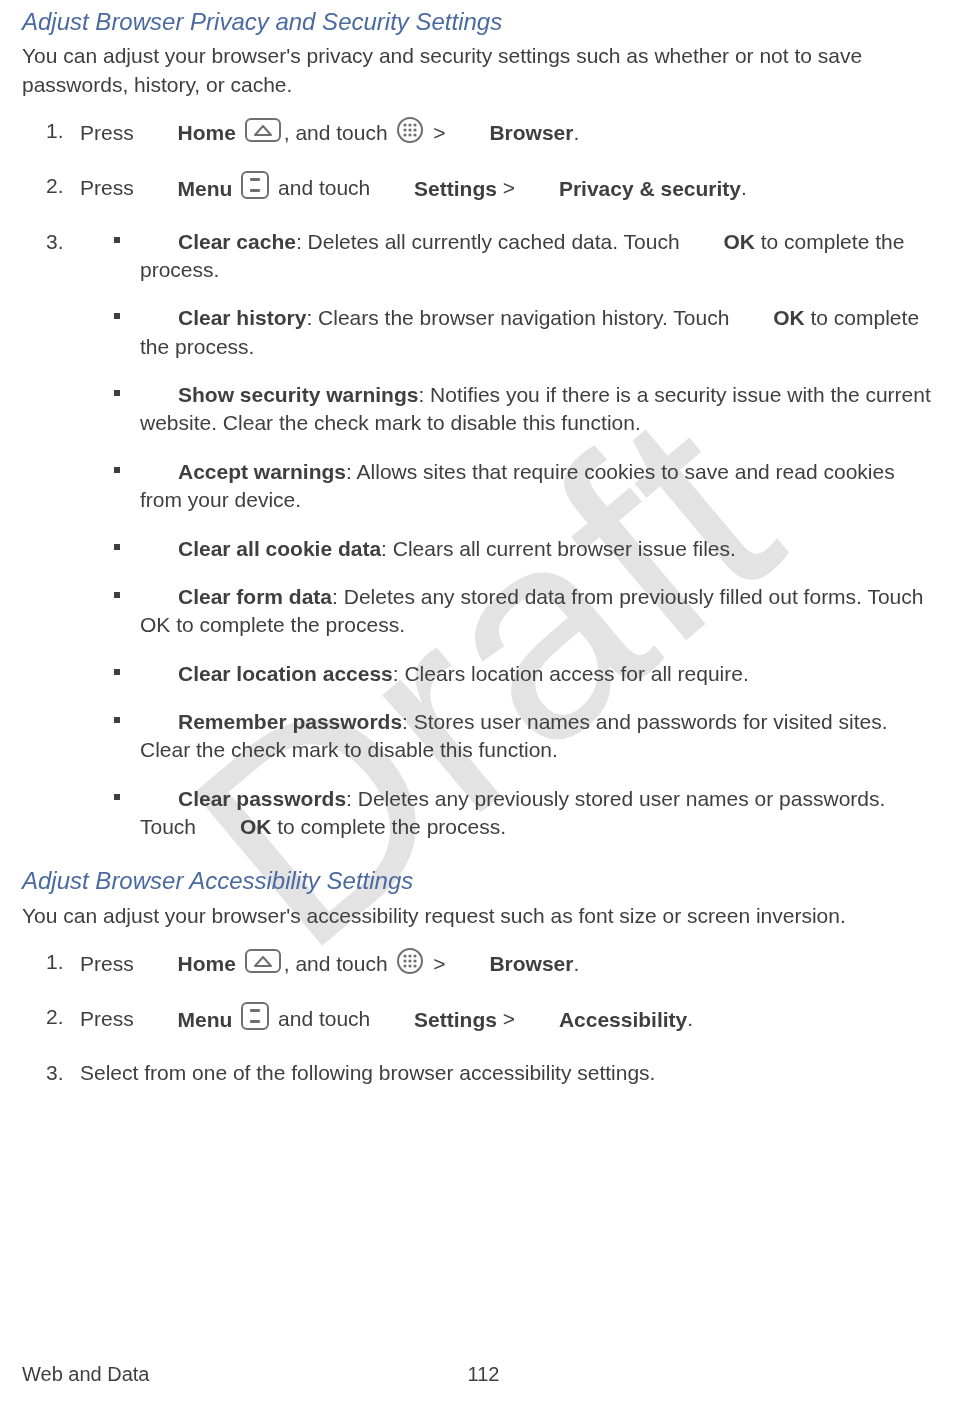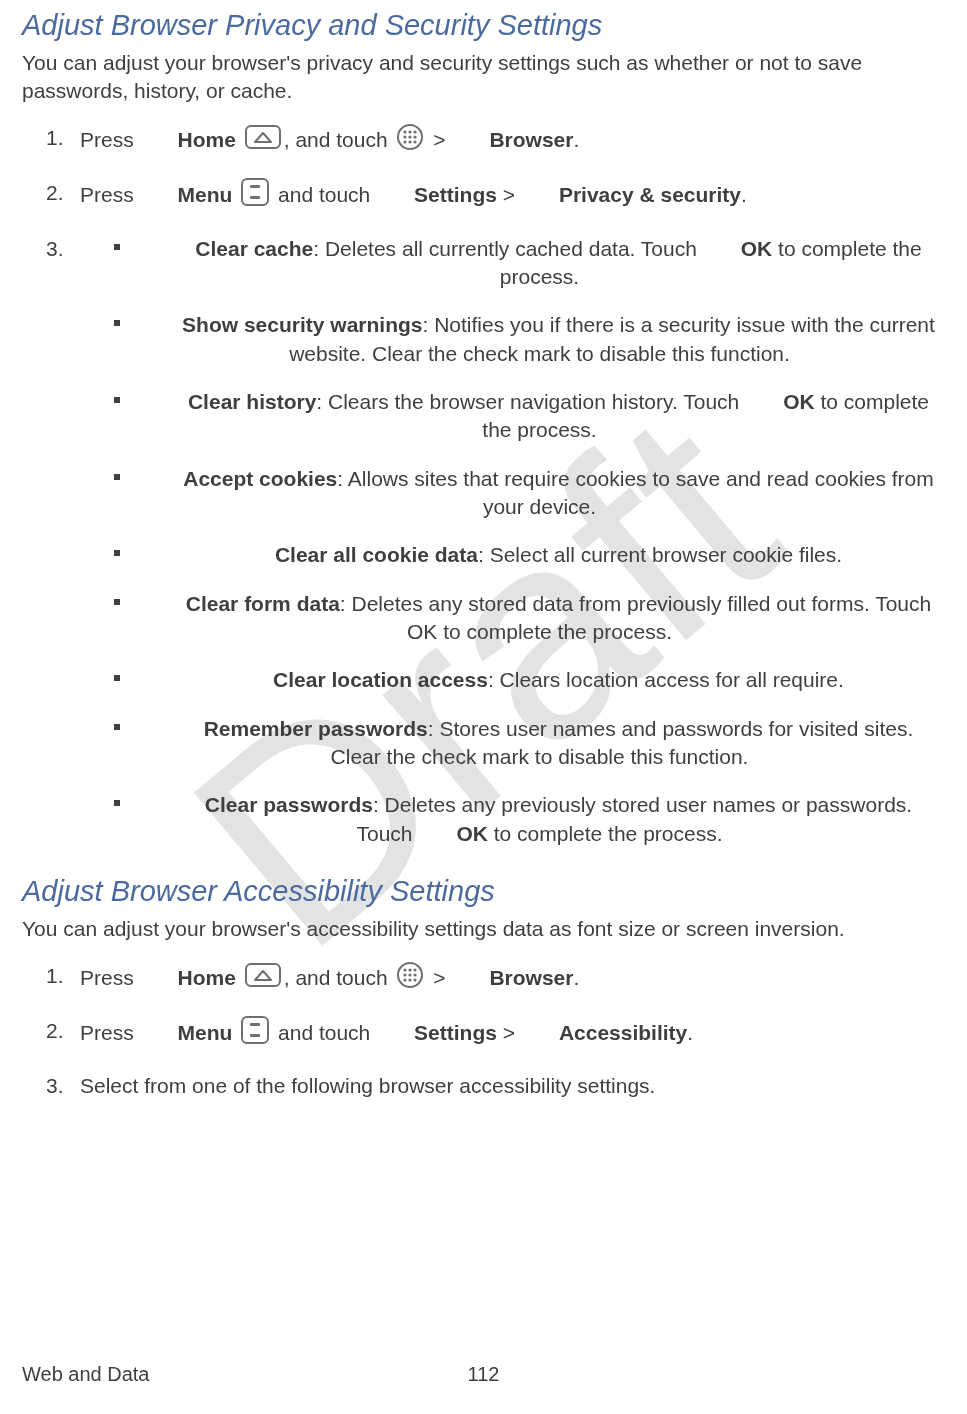--- a/index.html
+++ b/index.html
@@ -33,21 +33,21 @@
     position: relative;
     z-index: 1;
     padding: 6px 28px 0 22px;
   }
 
   .section-heading {
     font-family: Arial, Helvetica, sans-serif;
     font-style: italic;
     font-weight: 400;
     color: #4a6aa0;
-    font-size: 29px;
+    font-size: 24px;
     margin-bottom: 4px;
   }
 
   .intro {
     margin-bottom: 18px;
   }
 
   ol.steps {
     list-style: none;
     counter-reset: step;
@@ -68,21 +68,20 @@
 
   ul.bullets {
     list-style: none;
     padding-left: 34px;
     margin-top: 18px;
   }
   ul.bullets > li {
     position: relative;
     padding-left: 26px;
     margin-bottom: 20px;
-    text-align: center;
   }
   ul.bullets > li::before {
     content: "";
     position: absolute;
     left: 0;
     top: 9px;
     width: 6px;
     height: 6px;
     background: #3f3f3f;
   }
@@ -163,35 +162,35 @@
     </li>
     <li>
       <span>Press </span><span class="b">Menu</span>
       <span class="icon"><svg width="28" height="28" viewBox="0 0 28 28">
             <use href="#menu-svg"></use>
           </svg></span><span> and touch </span><span class="b">Settings</span><span> &gt; </span><span class="b">Privacy &amp; security</span><span>.</span>
     </li>
     <li>
       <ul class="bullets">
         <li><span class="b">Clear cache</span><span>: Deletes all currently cached data. Touch </span><span class="b">OK</span><span> to complete the process.</span></li>
+        <li><span class="b">Clear history</span><span>: Clears the browser navigation history. Touch </span><span class="b">OK</span><span> to complete the process.</span></li>
         <li><span class="b">Show security warnings</span><span>: Notifies you if there is a security issue with the current website. Clear the check mark to disable this function.</span></li>
-        <li><span class="b">Clear history</span><span>: Clears the browser navigation history. Touch </span><span class="b">OK</span><span> to complete the process.</span></li>
-        <li><span class="b">Accept cookies</span><span>: Allows sites that require cookies to save and read cookies from your device.</span></li>
-        <li><span class="b">Clear all cookie data</span><span>: Select all current browser cookie files.</span></li>
+        <li><span class="b">Accept warnings</span><span>: Allows sites that require cookies to save and read cookies from your device.</span></li>
+        <li><span class="b">Clear all cookie data</span><span>: Clears all current browser issue files.</span></li>
         <li><span class="b">Clear form data</span><span>: Deletes any stored data from previously filled out forms. Touch OK to complete the process.</span></li>
         <li><span class="b">Clear location access</span><span>: Clears location access for all require.</span></li>
         <li><span class="b">Remember passwords</span><span>: Stores user names and passwords for visited sites. Clear the check mark to disable this function.</span></li>
         <li><span class="b">Clear passwords</span><span>: Deletes any previously stored user names or passwords. Touch </span><span class="b">OK</span><span> to complete the process.</span></li>
       </ul>
     </li>
   </ol>
 
   <div class="sec2">
     <h2 class="section-heading">Adjust Browser Accessibility Settings</h2>
-    <p class="intro">You can adjust your browser's accessibility settings data as font size or screen inversion.</p>
+    <p class="intro">You can adjust your browser's accessibility request such as font size or screen inversion.</p>
 
     <ol class="steps">
       <li>
         <span>Press </span><span class="b">Home</span>
         <span class="icon"><svg width="36" height="24" viewBox="0 0 36 24">
               <use href="#home-svg"></use>
             </svg></span><span>, and touch </span><span class="icon"><svg width="28" height="28" viewBox="0 0 28 28">
               <use href="#apps-svg"></use>
             </svg></span><span> &gt; </span><span class="b">Browser</span><span>.</span>
       </li>

